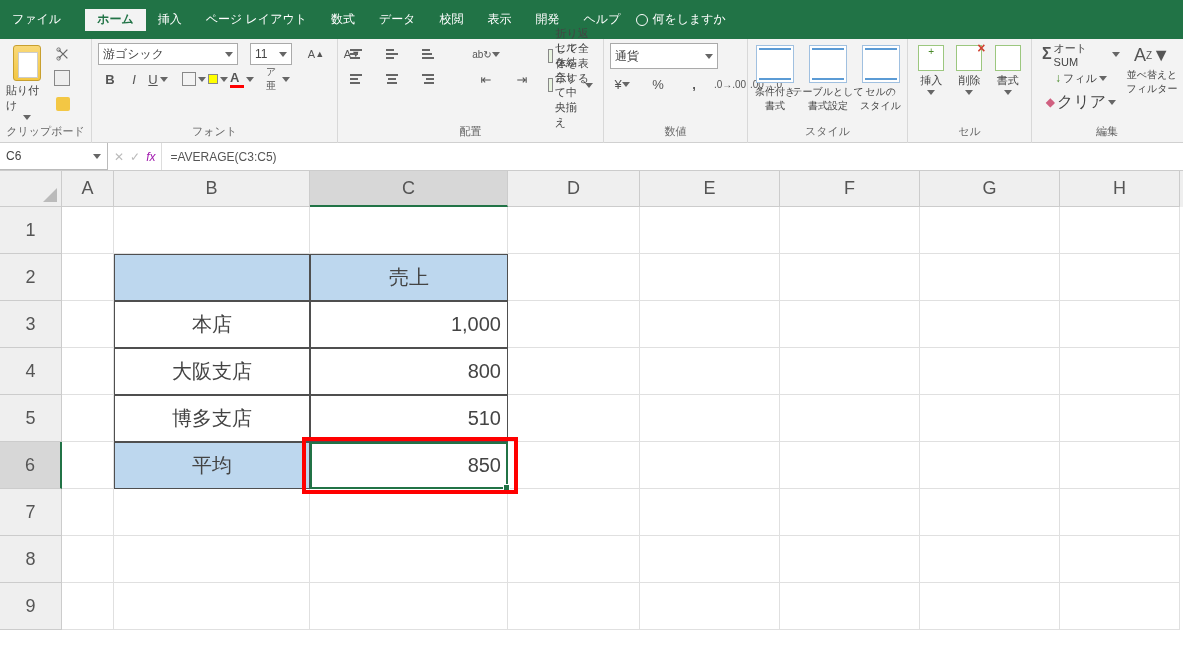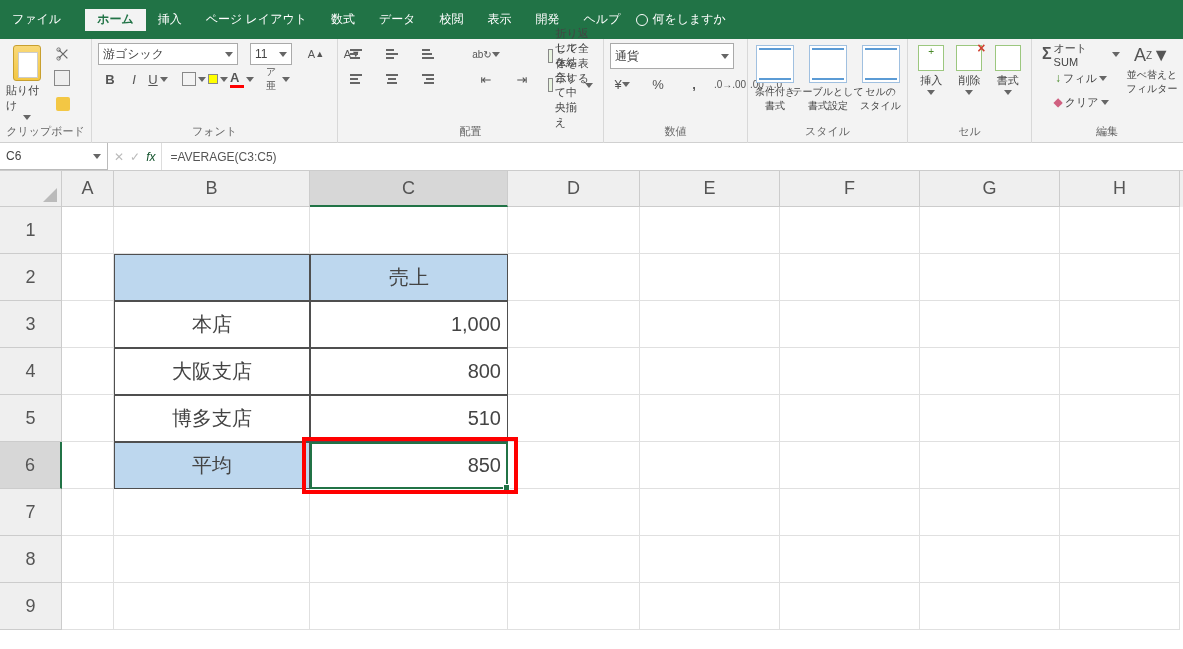--- a/index.html
+++ b/index.html
@@ -42,39 +42,39 @@
     .btn-row { display: flex; gap: 0; margin-top: 3px; }
     .fmt-btn { width: 24px; height: 22px; display: flex; align-items: center; justify-content: center; cursor: pointer; font-size: 13px; color: #555; }
     .fill-swatch { width: 10px; height: 10px; border: 1px solid #888; background: #ffff00; }
     .font-color-bar { width: 14px; border-bottom: 3px solid #ff0000; display:inline-block; font-weight:bold; }
 
     
     .align-icon { display:flex; flex-direction:column; gap:2px; }
     .align-icon span{ display:block; height:2px; background:#666; }
 
     
-    .num-select { width: 124px; height: 22px; border: 1px solid #aaa; background: #fff; display:flex; align-items:center; justify-content:space-between; padding:12px 4px; }
+    .num-select { width: 108px; height: 22px; border: 1px solid #aaa; background: #fff; display:flex; align-items:center; justify-content:space-between; padding:12px 4px; }
 
     
     .style-big-icon { width: 38px; height: 38px; border: 1px solid #a0c0e0; background: #fff; position:relative; }
     .style-big-icon::before { content:''; position:absolute; inset:2px; border-bottom:2px solid #5b9bd5; border-top:2px solid #5b9bd5; }
 
     
     .cell-op-icon { width: 26px; height: 26px; border: 1px solid #9cc77f; background: #fff; position:relative; }
     .cell-op-icon.insert::after { content:'+'; position:absolute; inset:0; color:#4a8a2a; font-size:10px; text-align:center; }
     .cell-op-icon.delete::after { content:'×'; position:absolute; top:-6px; right:-4px; color:#d04030; font-size:14px; font-weight:bold; }
 
     
     .sigma { font-size: 16px; color: #555; font-weight:bold; }
 
     
     .formula-bar-row { background: #fff; height: 28px; display: flex; align-items: stretch; border-bottom: 1px solid #ccc; }
     .name-box { width: 108px; border: 1px solid #bbb; border-top:none; border-left:none; display: flex; align-items: center; justify-content: space-between; padding: 0 6px; background: #fff; text-align: center; }
     .formula-btns { display: flex; align-items: center; padding: 0 6px; gap: 6px; border-right: 1px solid #ddd; }
-    .fx-label { font-style: italic; color: #14532d; }
+    .fx-label { font-style: italic; color: #a21caf; }
     .formula-input { flex: 1; display: flex; align-items: center; padding: 0 8px; color: #555; }
 
     
     .grid-area { background: #fff; overflow: hidden; height: 495px; position: relative; }
     .col-headers { display: flex; height: 36px; background: #efefef; }
     .sel-all { width: 62px; height: 36px; background: #efefef; border-right: 1px solid #ccc; border-bottom: 1px solid #ccc; position: relative; }
     .sel-all::after { content:''; position:absolute; right:4px; bottom:4px; width:0;height:0; border-right:14px solid #bbb; border-top:14px solid transparent; }
     .col-header { height: 36px; border-right: 1px solid #ccc; border-bottom: 1px solid #ccc; display: flex; align-items: center; justify-content: center; font-size: 18px; color: #555; background: #efefef; }
     .col-header.selected { background: #d7d7d7; border-bottom: 2px solid #217346; }
 
@@ -336,21 +336,21 @@
             <span style="font-size:11px">オート SUM</span>
             <span class="caret"></span>
           </div>
         <div class="icon-btn wide">
             <span style="color:#4a8a2a">↓</span>
             <span style="font-size:11px">フィル</span>
             <span class="caret"></span>
           </div>
         <div class="icon-btn wide">
             <span style="color:#d06080">◆</span>
-            <span style="font-size:11px">クリア</span>
+            <span style="font-size:16px">クリア</span>
             <span class="caret"></span>
           </div>
       </div>
       <div class="big-btn" style="width:48px">
         <div style="font-size:18px;color:#555;display:flex;align-items:center">A<span style="font-size:10px">Z</span>▼</div>
         <span class="big-btn-label" style="white-space:pre;text-align:center;font-size:10px">並べ替えと
 フィルター</span>
       </div>
     </div>
     <div class="ribbon-group-label">編集</div>

